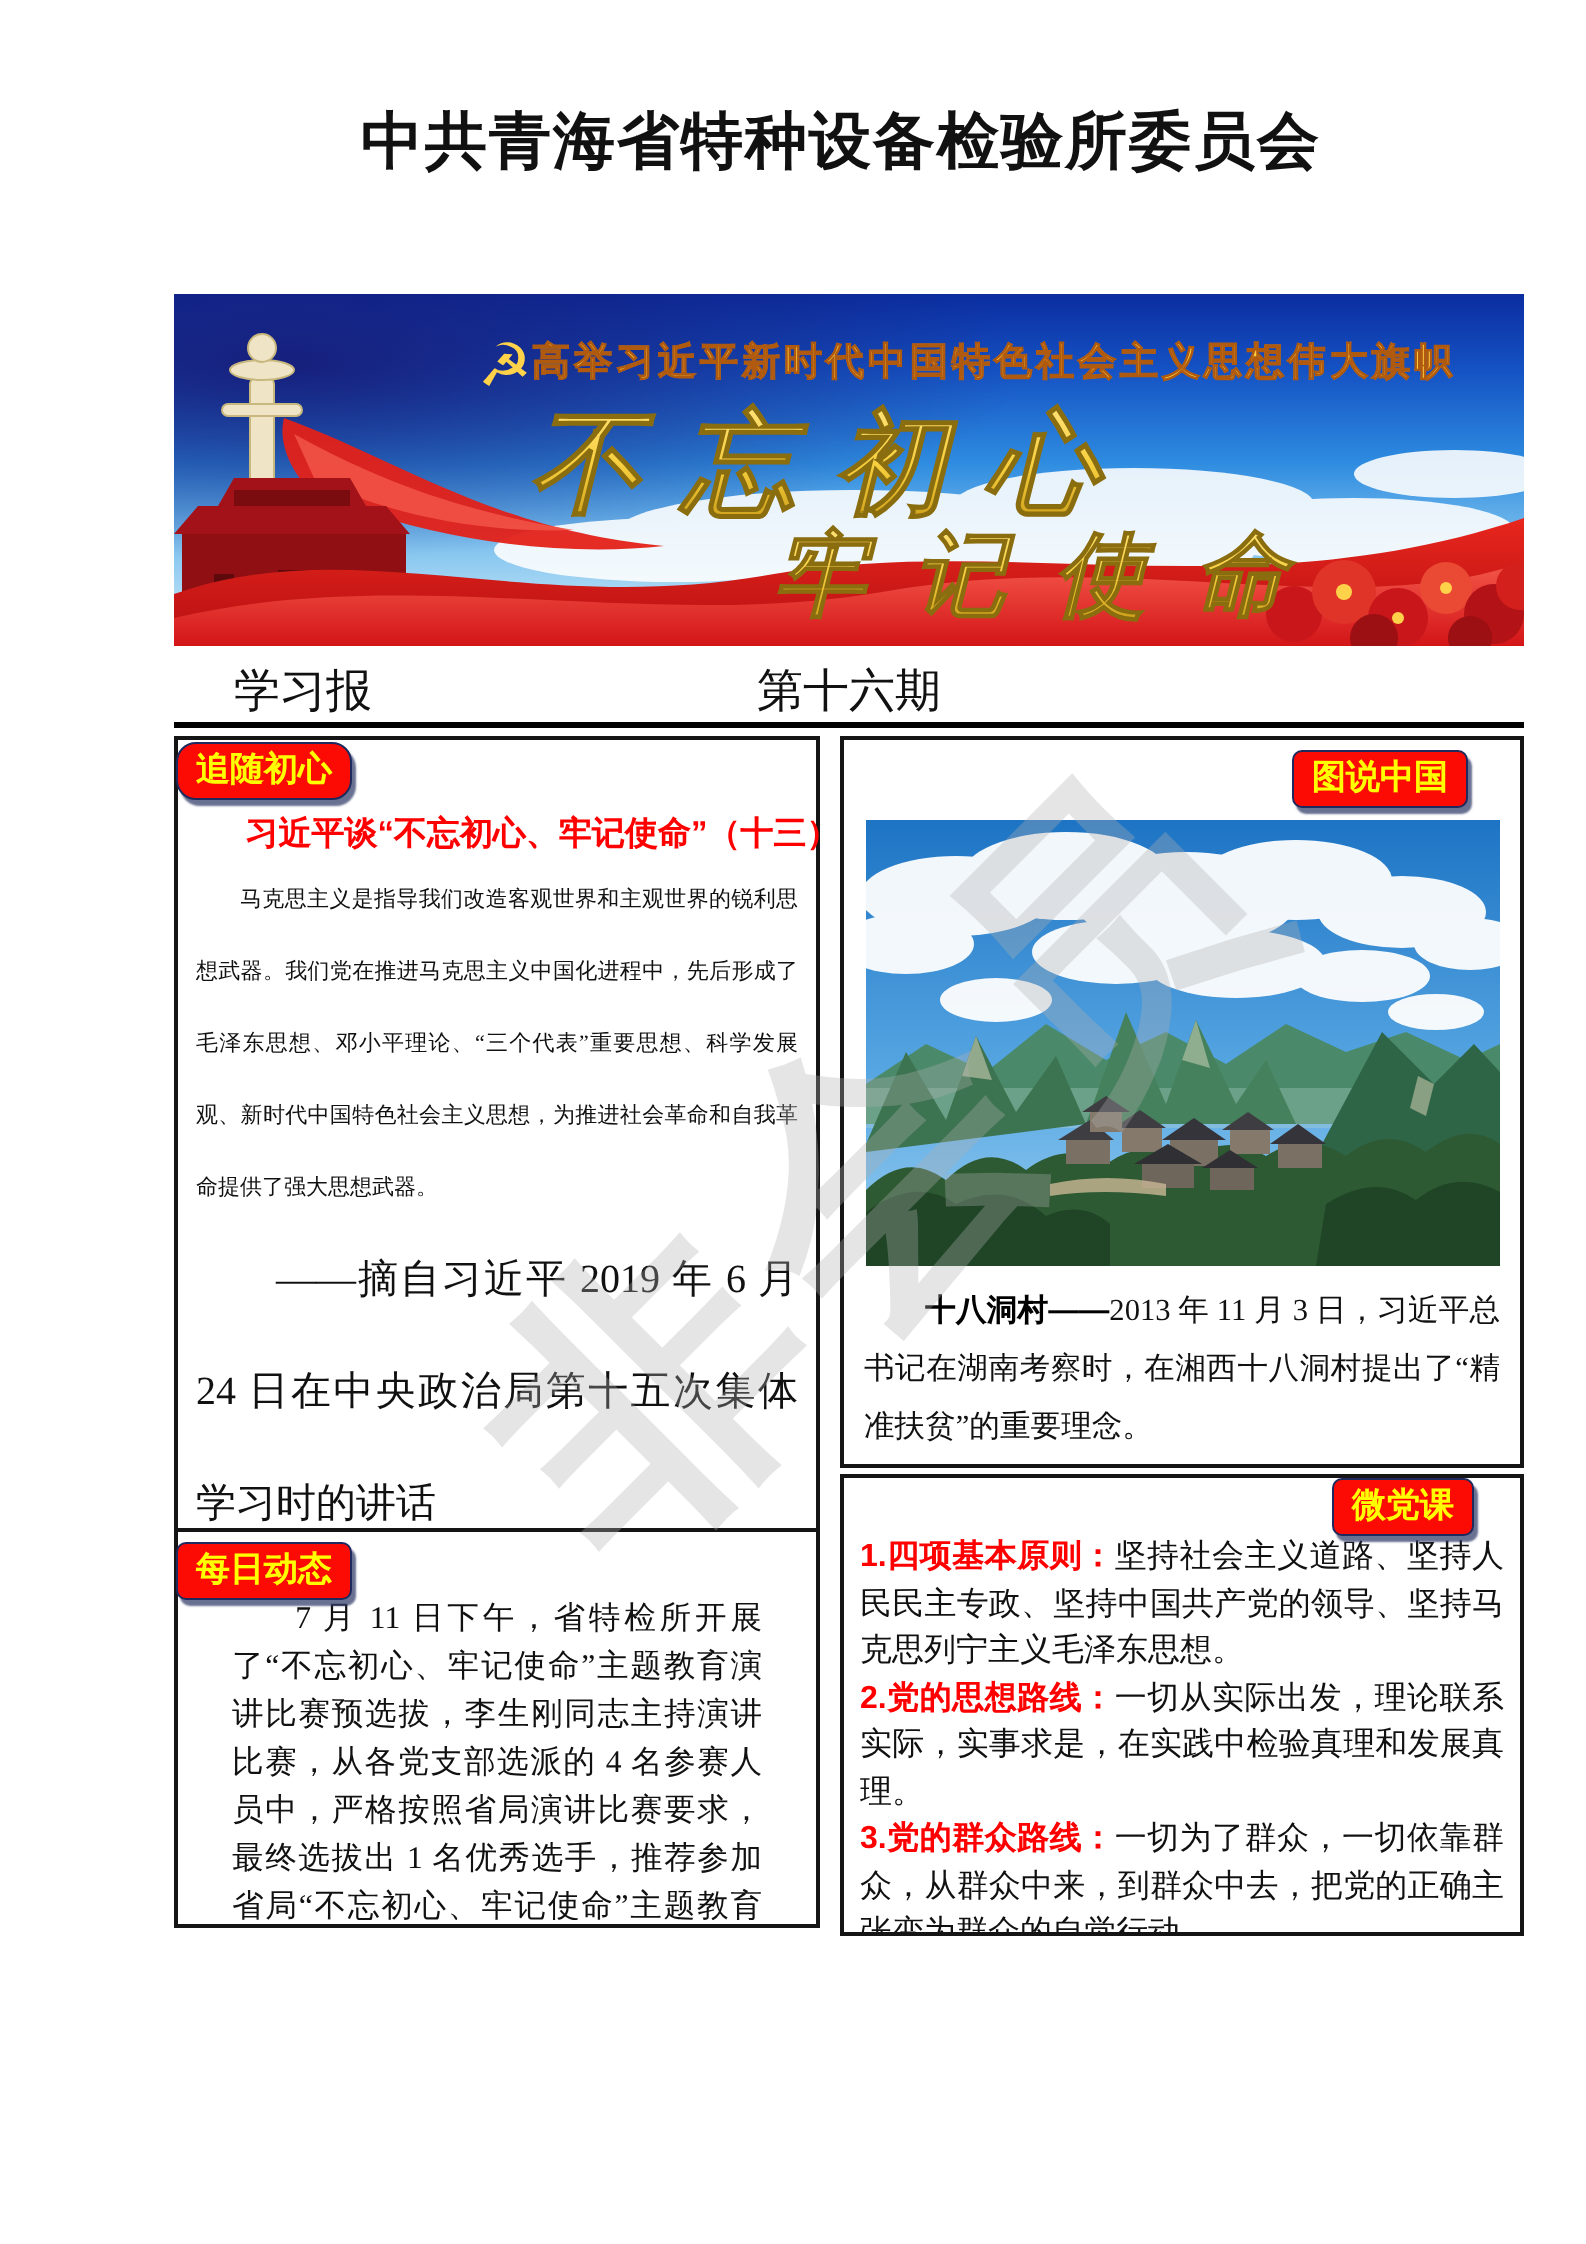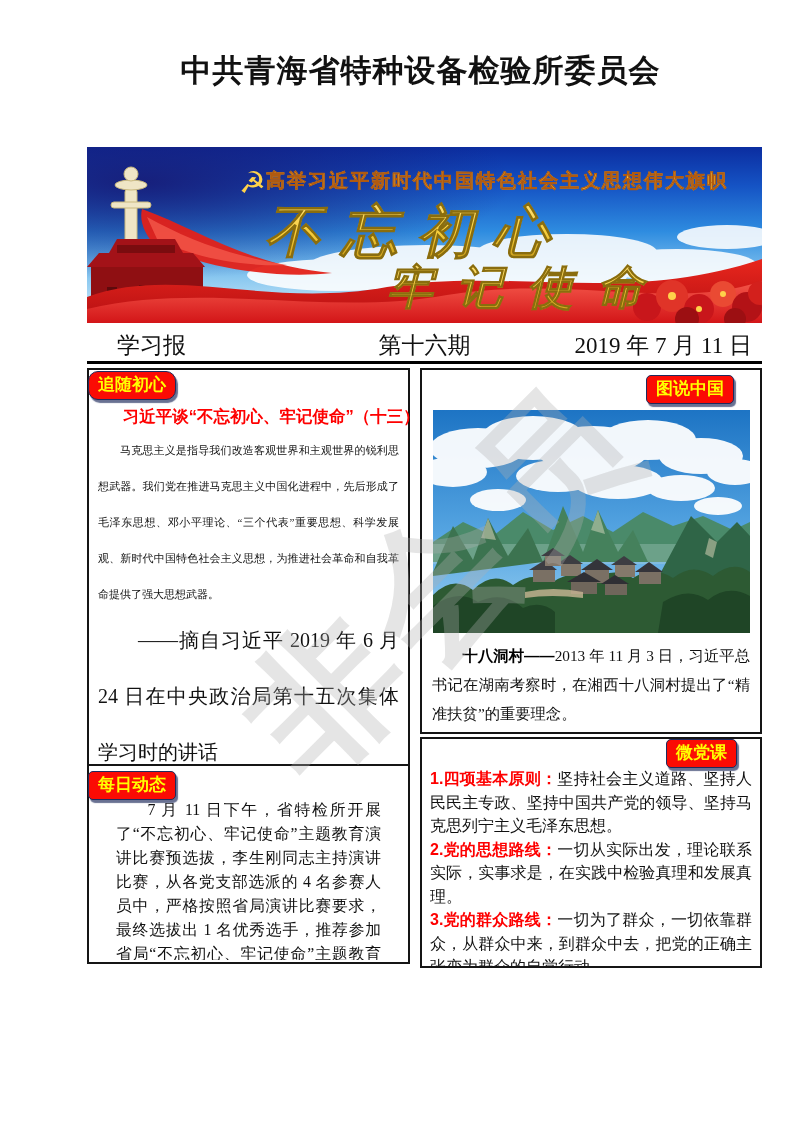--- a/index.html
+++ b/index.html
@@ -134,21 +134,20 @@
       <text x="410" y="40" text-anchor="middle" font-size="19" font-weight="bold" fill="#ffcf3f" stroke="#b05a10" stroke-width="0.5" letter-spacing="2" font-family="Liberation Sans, sans-serif">高举习近平新时代中国特色社会主义思想伟大旗帜</text>
 
       <text x="330" y="104" text-anchor="middle" font-size="56" font-weight="bold" font-style="italic" fill="url(#gold)" stroke="#8a6d0e" stroke-width="0.8" letter-spacing="20" font-family="Liberation Serif, serif">不忘初心</text>
       <text x="440" y="156" text-anchor="middle" font-size="46" font-weight="bold" font-style="italic" fill="url(#gold)" stroke="#8a6d0e" stroke-width="0.8" letter-spacing="24" font-family="Liberation Serif, serif">牢记使命</text>
     </svg>
   </div>
 
   <div class="masthead">
     <span class="name">学习报</span>
     <span class="issue">第十六期</span>
-    <span class="date">2019 年 7 月 11 日</span>
   </div>
   <div class="masthead-rule"></div>
 
   <div class="badge badge-follow">追随初心</div>
   <div class="badge badge-daily">每日动态</div>
   <div class="badge badge-picture">图说中国</div>
   <div class="badge badge-micro">微党课</div>
 
   <div class="box left-box">
     <div class="left-sec1">

